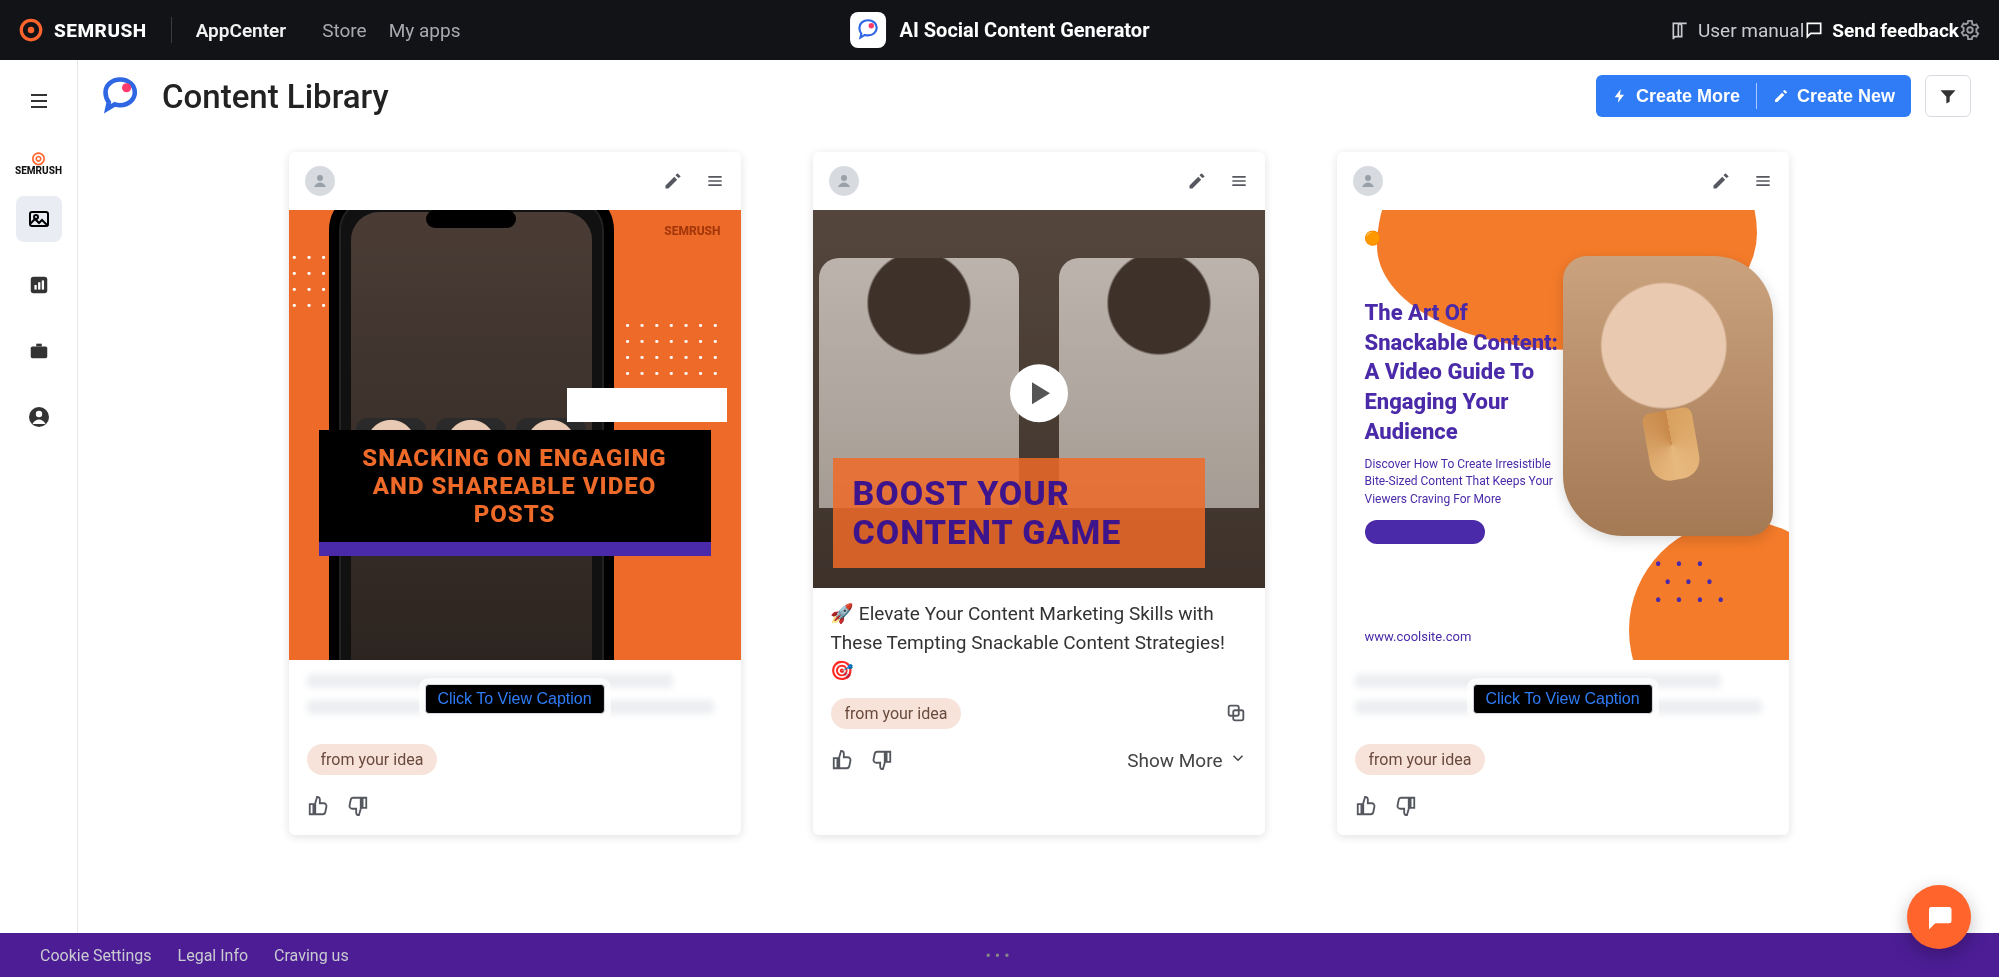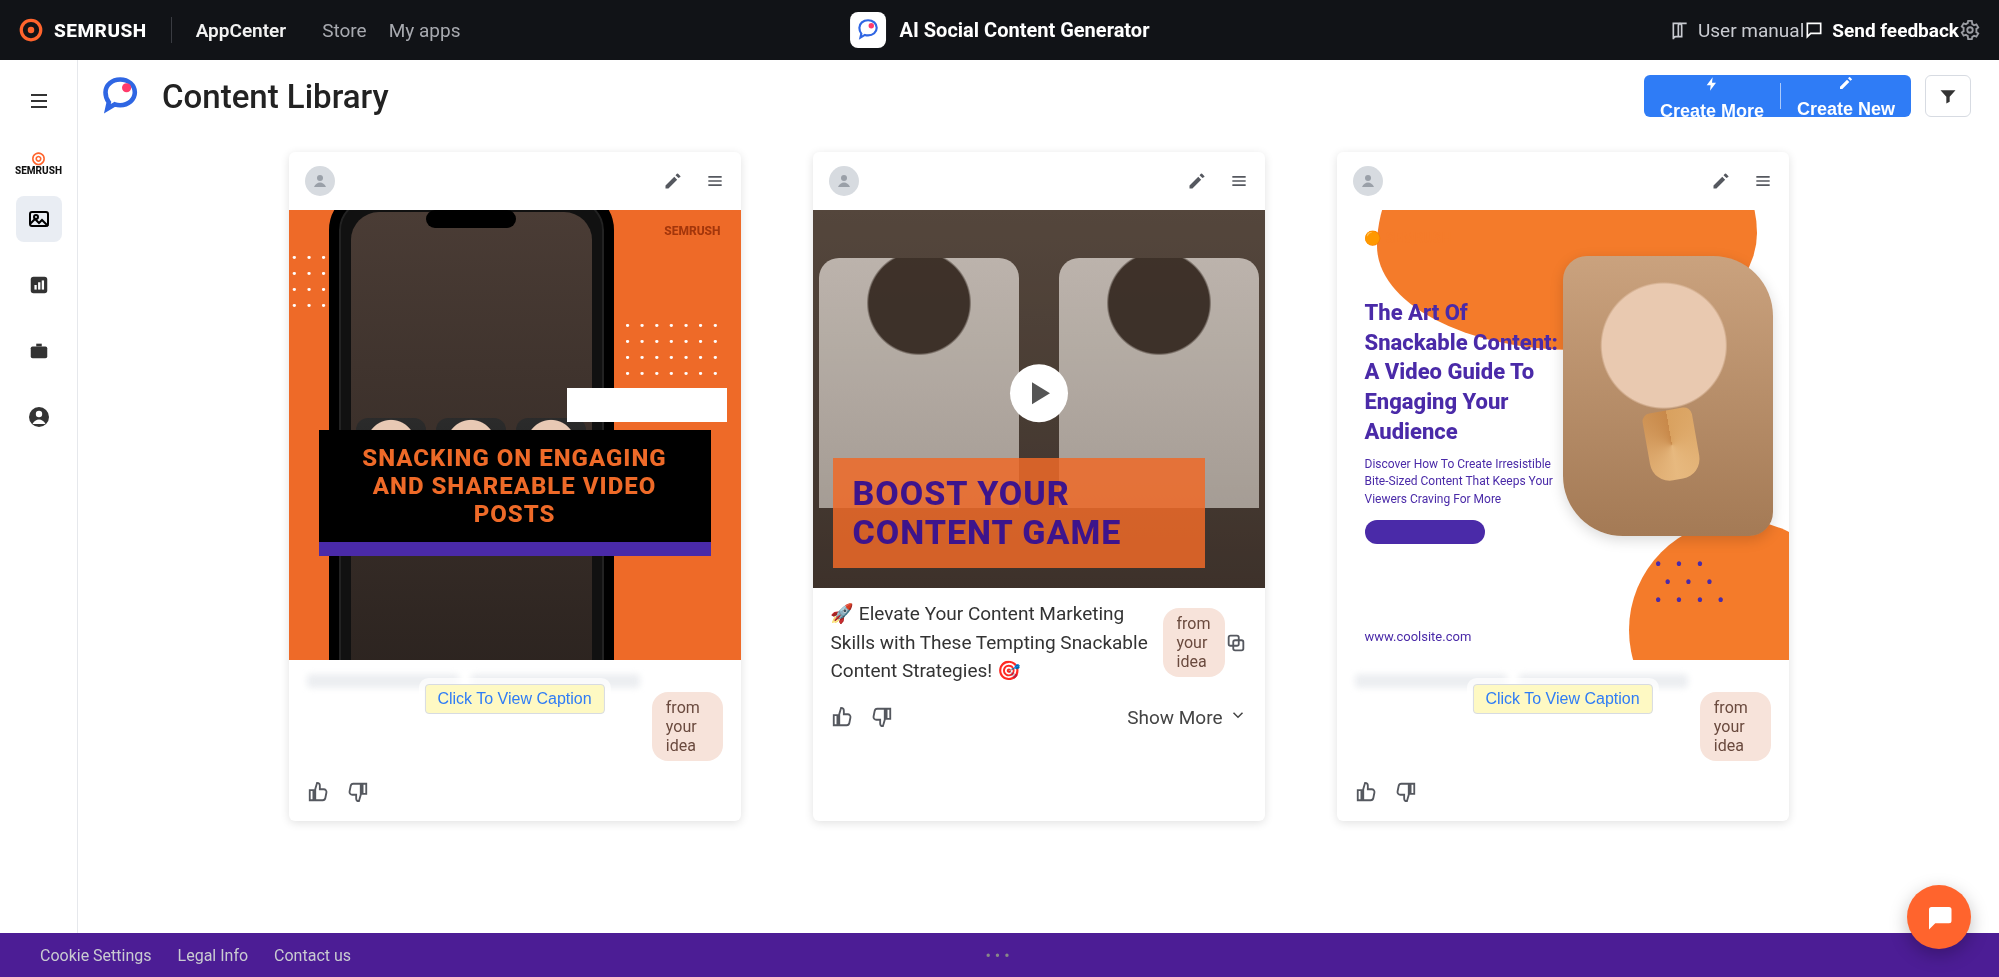--- a/index.html
+++ b/index.html
@@ -35,38 +35,38 @@
 
   .content { flex:1; display:flex; flex-direction:column; min-width:0;}
 
   
   .pagehead { display:flex; align-items:center; justify-content:space-between; padding:14px 28px 14px 22px; }
   .pagehead-left { display:flex; align-items:center; gap:18px;}
   .bubble-logo { width:44px; height:44px;}
   .pagetitle { font-size:33px; font-weight:500; color:#222;}
   .pagehead-right { display:flex; align-items:center; gap:14px;}
   .btn-blue-group { display:flex; background:#2f7cf6; border-radius:6px; overflow:hidden; height:42px; align-items:stretch;}
-  .btn-blue { color:#fff; font-weight:600; font-size:18px; padding:0 16px; display:flex; align-items:center; gap:8px; cursor:pointer; border:none; background:transparent;flex-direction:column;}
+  .btn-blue { color:#fff; font-weight:600; font-size:18px; padding:0 16px; display:flex; align-items:center; gap:8px; cursor:pointer; border:none; background:transparent;}
   .btn-blue-sep { width:1px; background:rgba(255,255,255,0.6); margin:8px 0;}
   .filter-btn { width:46px; height:42px; border:1px solid #d7dbe2; border-radius:6px; background:#fff; display:flex; align-items:center; justify-content:center; cursor:pointer;}
 
   
   .cards-area { flex:1; overflow:auto; padding: 20px 0 40px 0;}
   .cards-row { display:flex; gap:72px; justify-content:center; padding: 0 40px;}
   .card { width:452px; background:#fff; border-radius:6px; box-shadow:0 2px 10px rgba(0,0,0,0.12); display:flex; flex-direction:column;}
   .card-top { display:flex; align-items:center; justify-content:space-between; padding:14px 16px;}
   .avatar { width:30px; height:30px; border-radius:50%; background:#d7dbe0; display:flex; align-items:center; justify-content:center; color:#9aa0a8;}
   .card-top-actions { display:flex; gap:22px; color:#55585f;}
   .card-top-actions .ico { cursor:pointer;}
   .card-media { position:relative; width:100%; height:450px; overflow:hidden; }
-  .card-body { padding:14px 18px 10px 18px; display:flex; flex-direction:row; gap:12px; position:relative;}
+  .card-body { padding:14px 18px 10px 18px; display:flex; flex-direction:column; gap:12px; position:relative;}
   .placeholder-line { height:14px; background:#eceef1; border-radius:4px; filter:blur(3px); }
   .placeholder-line.w1 { width:88%; }
   .placeholder-line.w2 { width:98%; }
-  .view-caption-btn { position:absolute; left:50%; top:24px; transform:translateX(-50%); background:#fef9c3; border:1px solid #d7dbe2; border-radius:4px; padding:5px 12px; color:#2f7cf6; font-size:16px; cursor:pointer; box-shadow:0 0 0 6px rgba(255,255,255,0.7);}
+  .view-caption-btn { position:absolute; left:50%; top:24px; transform:translateX(-50%); background:#000000; border:1px solid #d7dbe2; border-radius:4px; padding:5px 12px; color:#2f7cf6; font-size:16px; cursor:pointer; box-shadow:0 0 0 6px rgba(255,255,255,0.7);}
   .chip { display:inline-block; background:#f7e3da; color:#6a4a3e; border-radius:16px; padding:6px 14px; font-size:16px; width:fit-content;}
   .card-bottom { padding:10px 18px 18px 18px; display:flex; align-items:center; justify-content:space-between;}
   .thumbs { display:flex; gap:18px; color:#55585f;}
   .thumbs .ico, .card-bottom .ico { cursor:pointer;}
   .showmore { display:flex; gap:6px; color:#444; cursor:pointer; font-size:19px;}
   .caption-text { font-size:19px; color:#333; line-height:1.5;}
 
   
   .m1 { background:#ee6a28; position:relative;}
   .m1 .dots { position:absolute; color:#fff; font-family:monospace; letter-spacing:8px; line-height:16px; font-size:11px;}
@@ -445,21 +445,21 @@
 
       </div>
     </div>
 
   </div>
 </div>
 
 <div class="footer">
   <span class="fl">Cookie Settings</span>
   <span class="fl">Legal Info</span>
-  <span class="fl">Contact us</span>
+  <span class="fl">Craving us</span>
   <span class="dots-center">•••</span>
 </div>
 
 <div class="fab">
   <span>
     <svg width="30" height="30" viewBox="0 0 24 24" fill="#fff">
         <path d="M4 4h16a2 2 0 0 1 2 2v9a2 2 0 0 1-2 2H9l-5 5V6a2 2 0 0 1 2-2z"></path>
       </svg>
   </span>
 </div>

